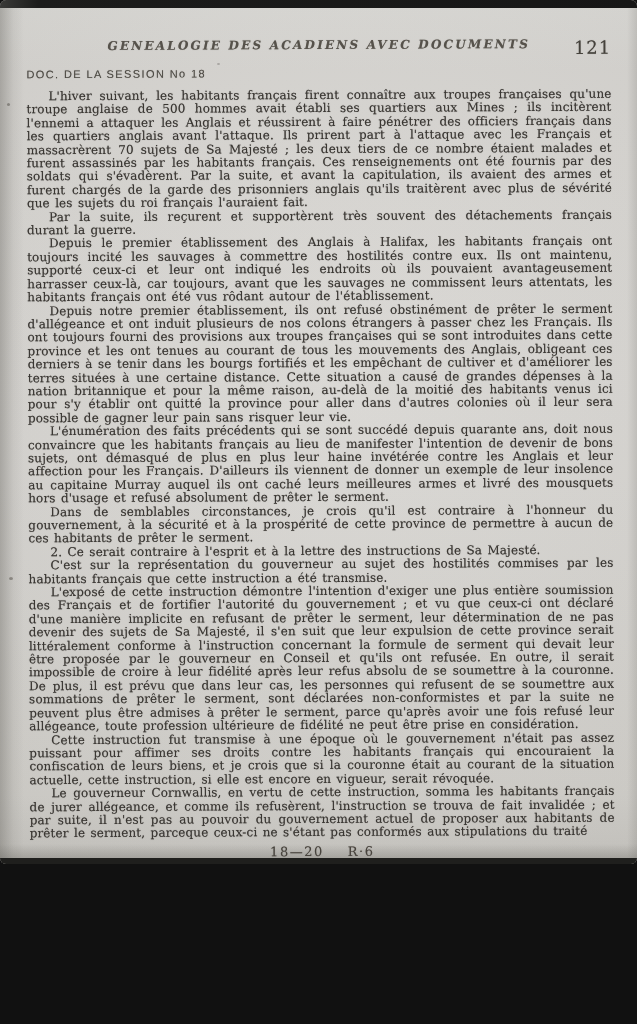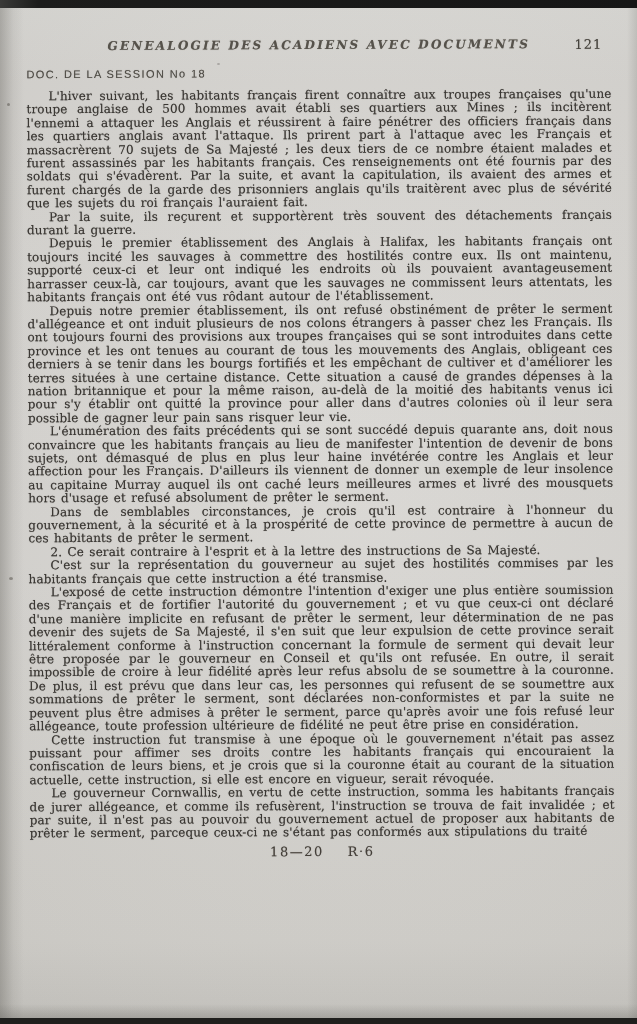--- a/index.html
+++ b/index.html
@@ -3,26 +3,27 @@
 <meta charset="utf-8">
 <style>
   html, body {
     margin: 0;
     padding: 0;
     background: #111;
   }
   .scan {
     position: relative;
     width: 637px;
-    height: 1024px;
+    height: 864px;
     background:
       radial-gradient(ellipse 120% 90% at 55% 45%, rgba(255,255,255,0.10), rgba(0,0,0,0.05) 85%),
       linear-gradient(180deg, #dbdad6 0%, #d7d5d1 8%, #d6d4d0 55%, #d2d0cb 92%, #c8c6c1 100%);
     overflow: hidden;
     font-family: "DejaVu Serif", serif;
+    border-radius: 6px;
   }
   .bar-top {
     position: absolute; top: 0; left: 0; right: 0; height: 8px;
     background: linear-gradient(90deg, #3a3a38 0%, #1c1c1b 6%, #161616 100%);
     z-index: 5;
   }
   .bar-bottom {
     position: absolute; bottom: 0; left: 0; right: 0; height: 6px;
     background: #1f1f1d;
     z-index: 5;
@@ -70,23 +71,23 @@
     font-style: italic;
     font-weight: 700;
     font-size: 12px;
     letter-spacing: 2.2px;
     color: #56524b;
     text-shadow: 0 0 0.8px rgba(86,82,75,0.55);
     white-space: nowrap;
   }
   .page-number {
     position: absolute;
-    right: 9px;
+    right: 0;
     top: 0;
-    font-size: 13px;
+    font-size: 18px;
     letter-spacing: 1px;
     color: #45423c;
     text-shadow: 0 0 0.7px rgba(69,66,60,0.5);
   }
   .doc-label {
     margin-top: 11px;
     font-family: "Liberation Sans", sans-serif;
     font-size: 11px;
     letter-spacing: 1.4px;
     color: #4e4b45;

